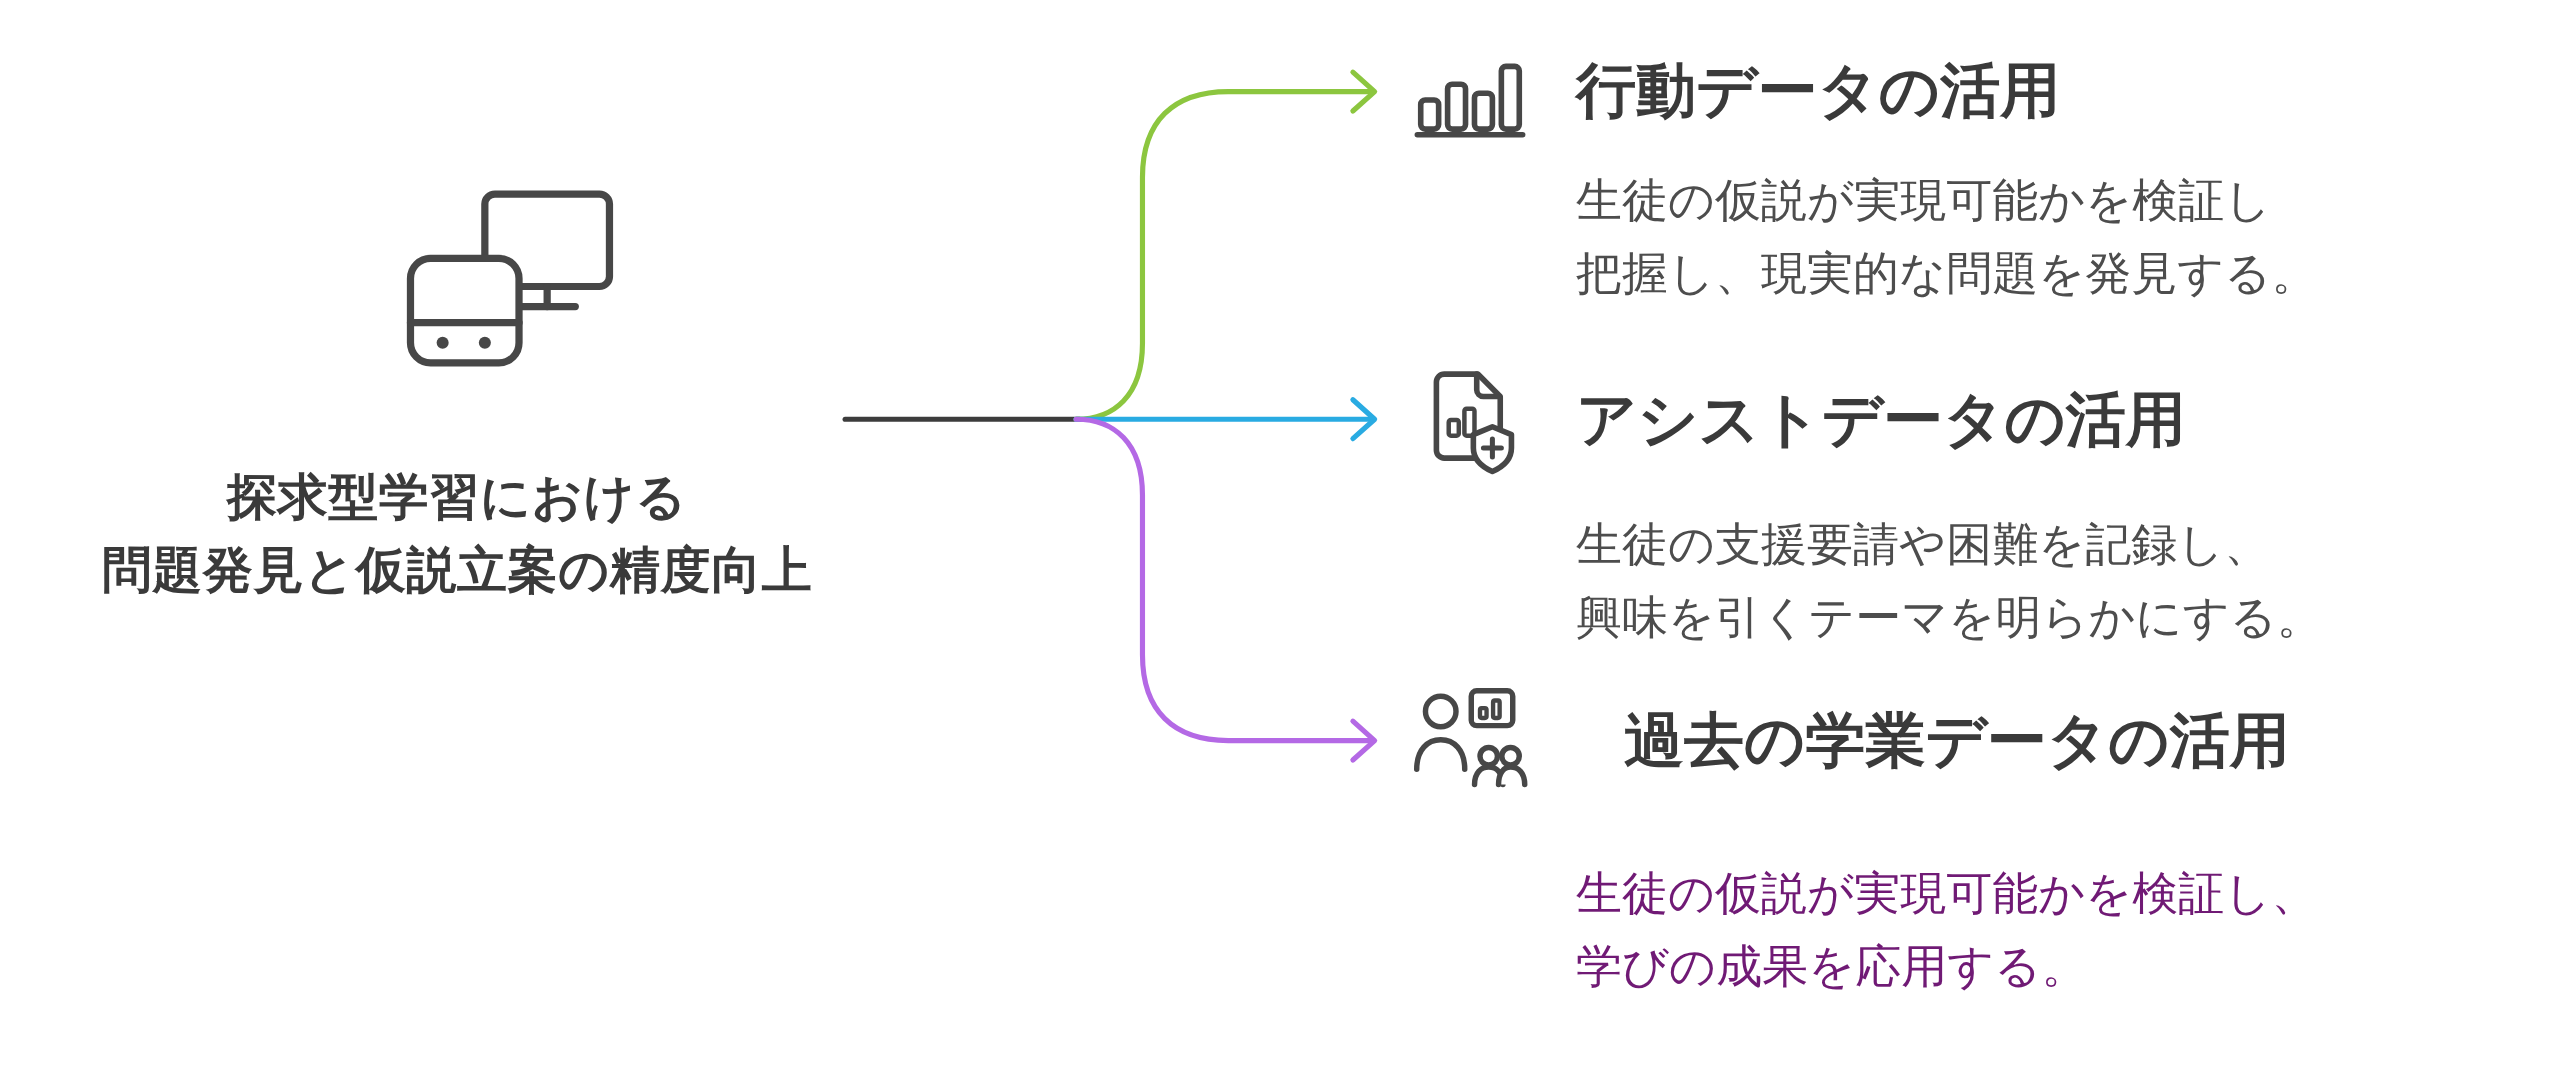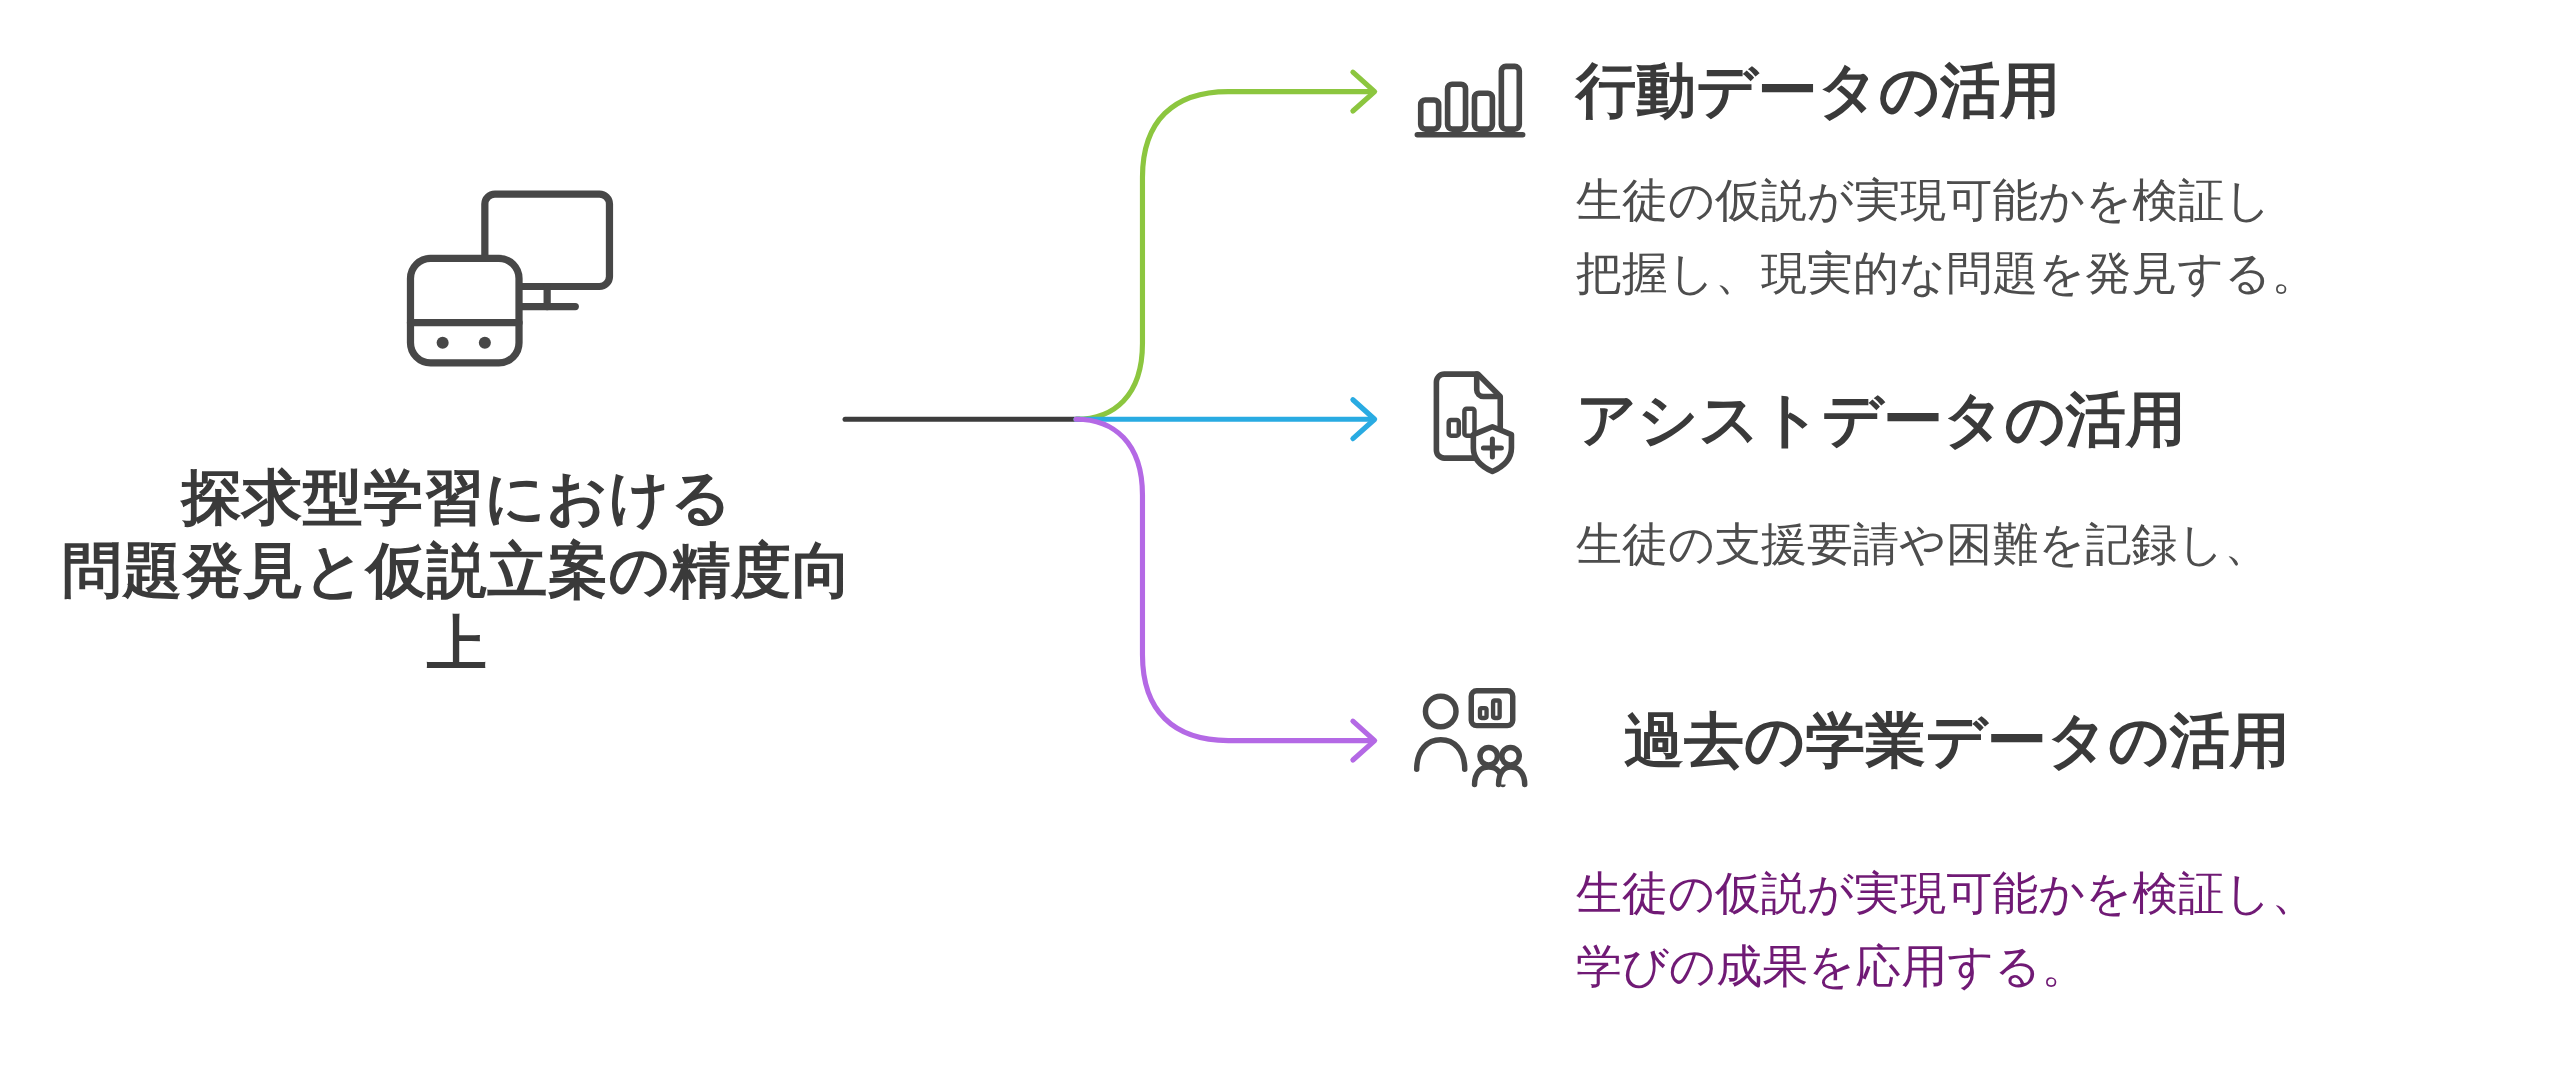--- a/index.html
+++ b/index.html
@@ -30,21 +30,21 @@
     stroke-width: 9;
     stroke-linecap: round;
     stroke-linejoin: round;
   }
 
   .root-title {
     left: 34px;
     top: 461px;
     width: 846px;
     text-align: center;
-    font-size: 60px;
+    font-size: 50px;
     font-weight: bold;
     line-height: 73px;
     letter-spacing: 0.6px;
   }
   .root-icon {
     left: 404px;
     top: 186px;
     width: 222px;
     height: 201px;
   }
@@ -136,20 +136,21 @@
       <rect class="icon-stroke" x="45" y="40" width="9" height="24" rx="2" stroke-width="4"></rect>
 
       <path class="icon-stroke icon-fill-white" stroke-width="5" d="M 70 56 l 17 7 v 12 c 0 11 -8 17 -17 21 c -9 -4 -17 -10 -17 -21 v -12 z"></path>
       <line class="icon-stroke" x1="70" y1="67" x2="70" y2="83" stroke-width="4.5"></line>
       <line class="icon-stroke" x1="62" y1="75" x2="78" y2="75" stroke-width="4.5"></line>
     </svg>
   </div>
   <div class="abs branch-title" style="left: 1576px; top: 391px; color: rgb(58, 58, 58);">アシストデータの活用</div>
   <div class="abs branch-desc" style="left: 1576px; top: 508px; color: rgb(77, 77, 77);">
     <span>生徒の支援要請や困難を記録し、</span>
+    <span>興味を引くテーマを明らかにする。</span>
   </div>
 
   <div class="abs branch-icon" style="left: 1408px; top: 682px; width: 120px; height: 120px; color: rgb(71, 71, 71);">
     <svg viewBox="0 0 110 110" width="100%" height="100%">
 
       <circle class="icon-stroke" cx="30" cy="27" r="14" stroke-width="5"></circle>
       <path class="icon-stroke" stroke-width="5" d="M 8 80 c 0 -18 10 -27 22 -27 c 12 0 22 9 22 27"></path>
 
       <rect class="icon-stroke icon-fill-white" x="58" y="8" width="38" height="32" rx="5" stroke-width="5"></rect>
       <rect class="icon-stroke" x="66" y="24" width="6" height="9" rx="1.5" stroke-width="4"></rect>

